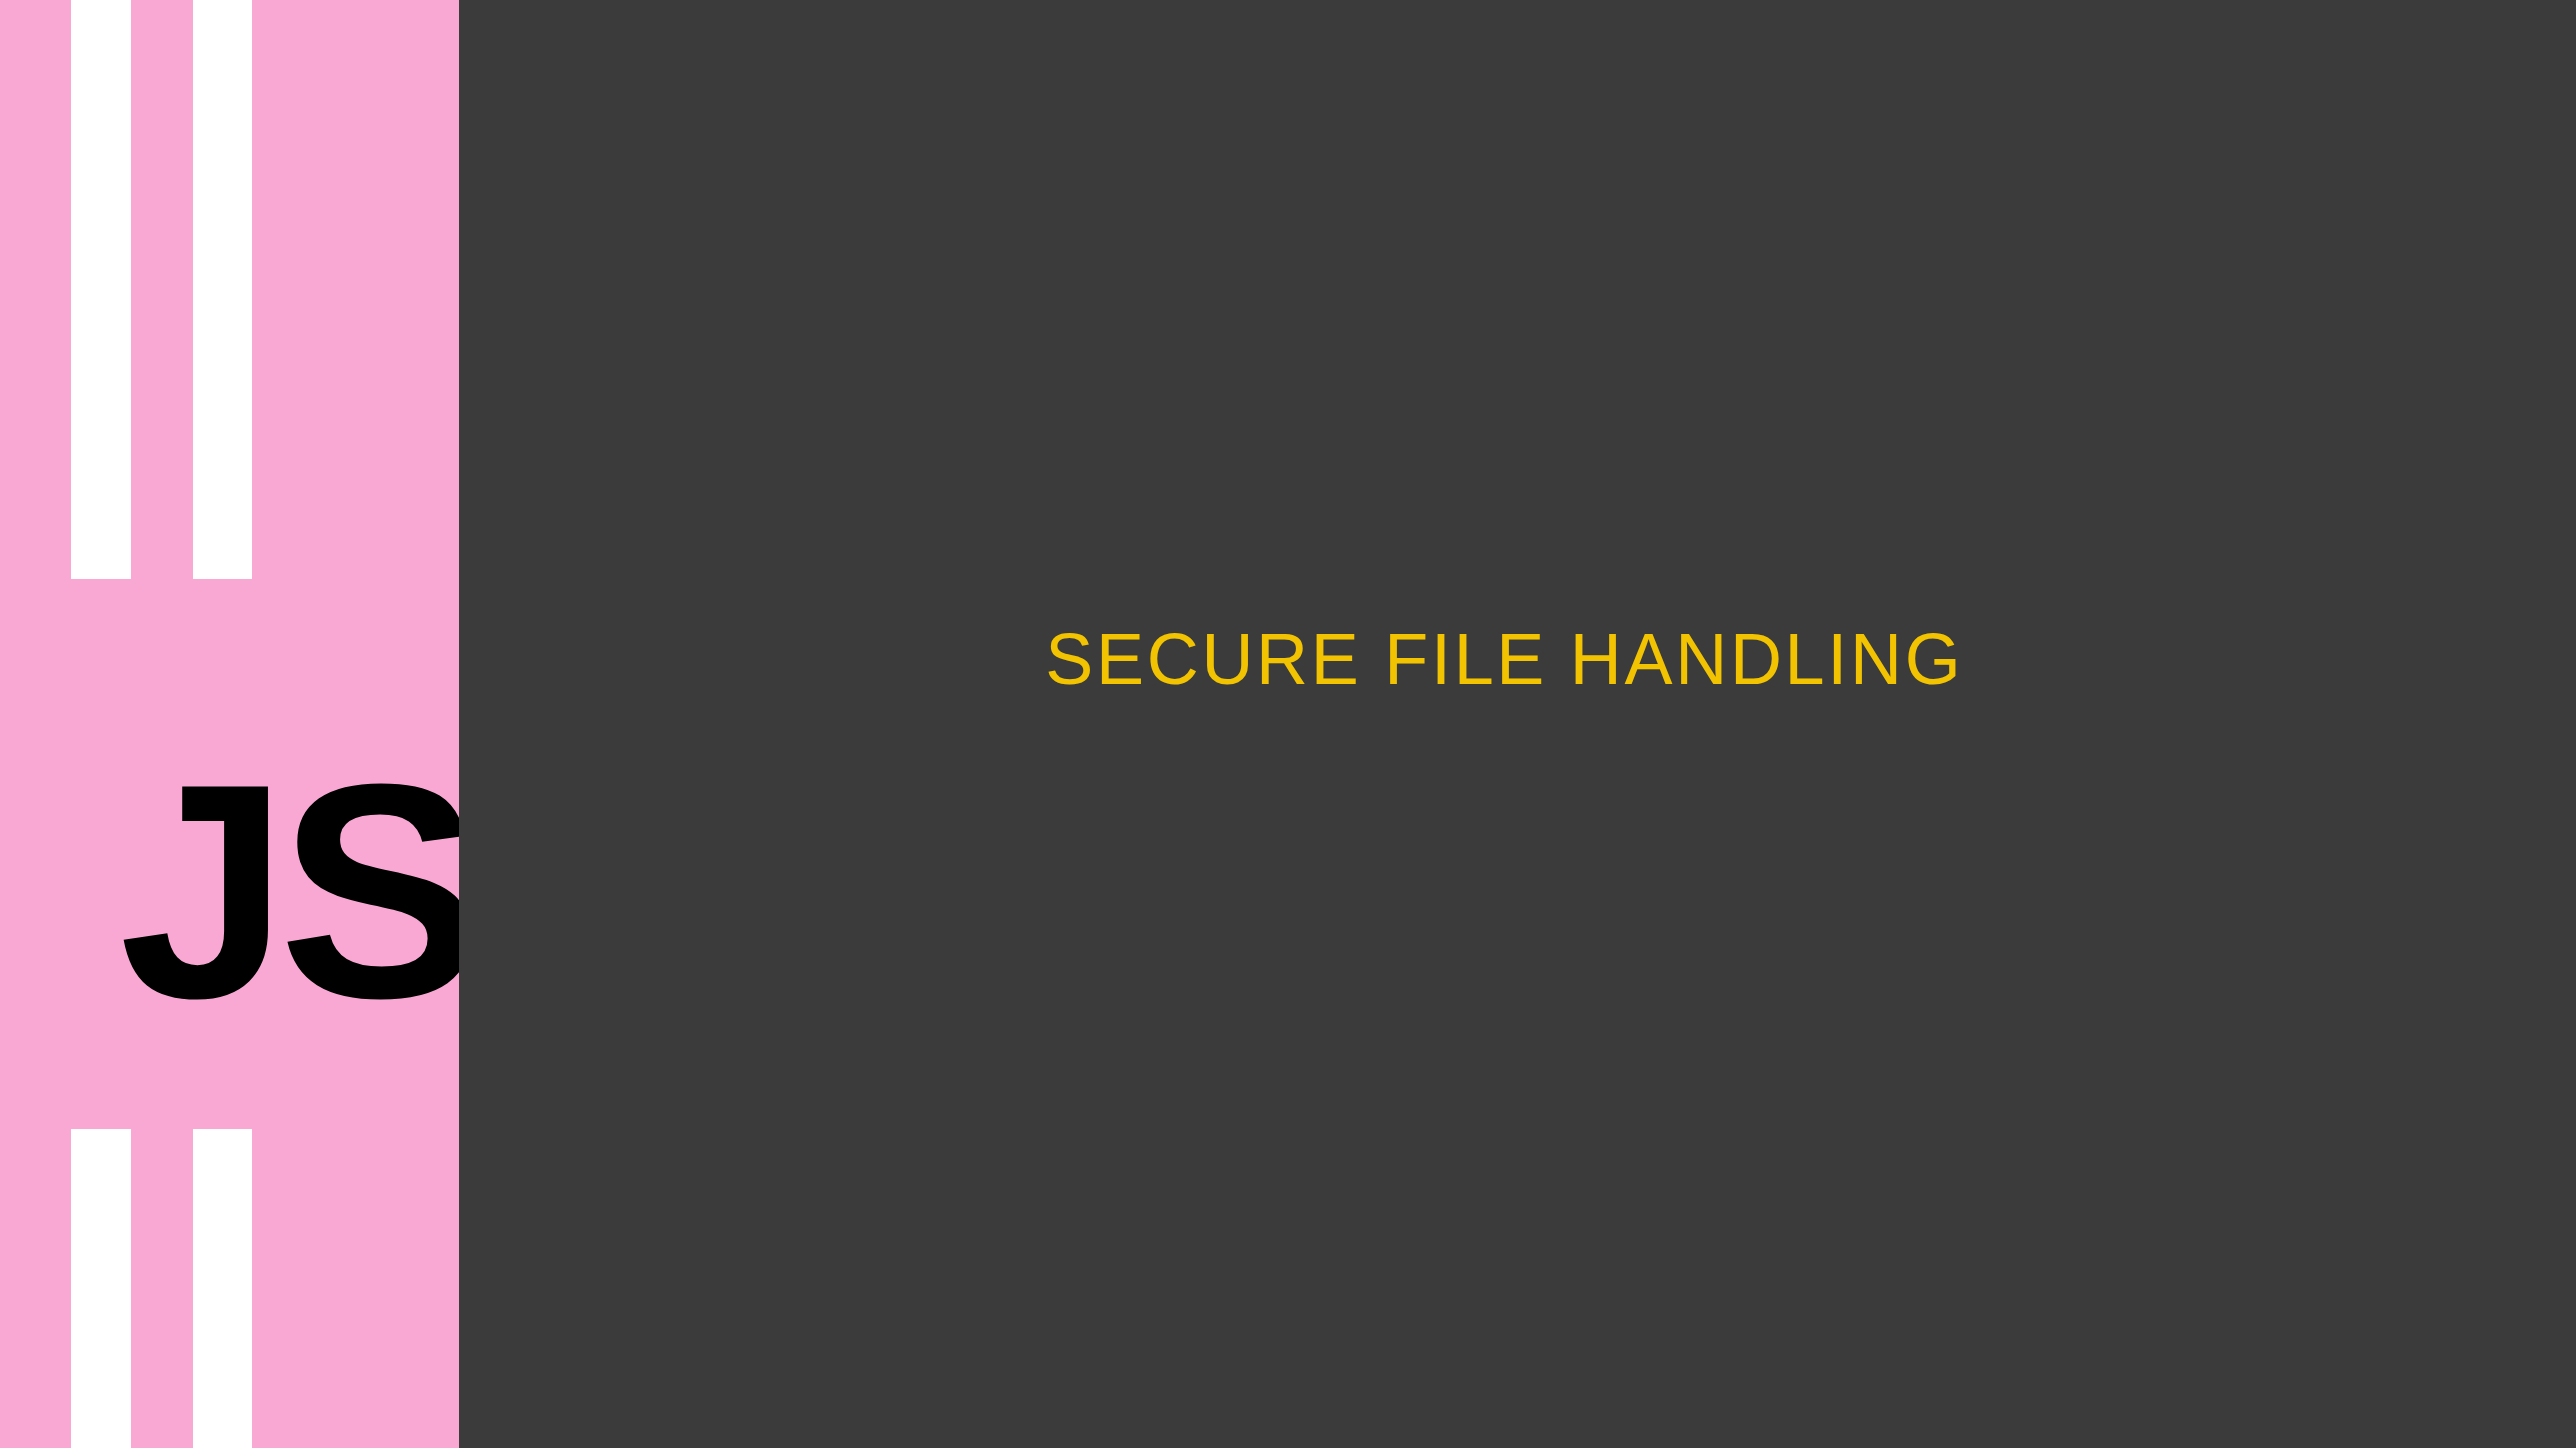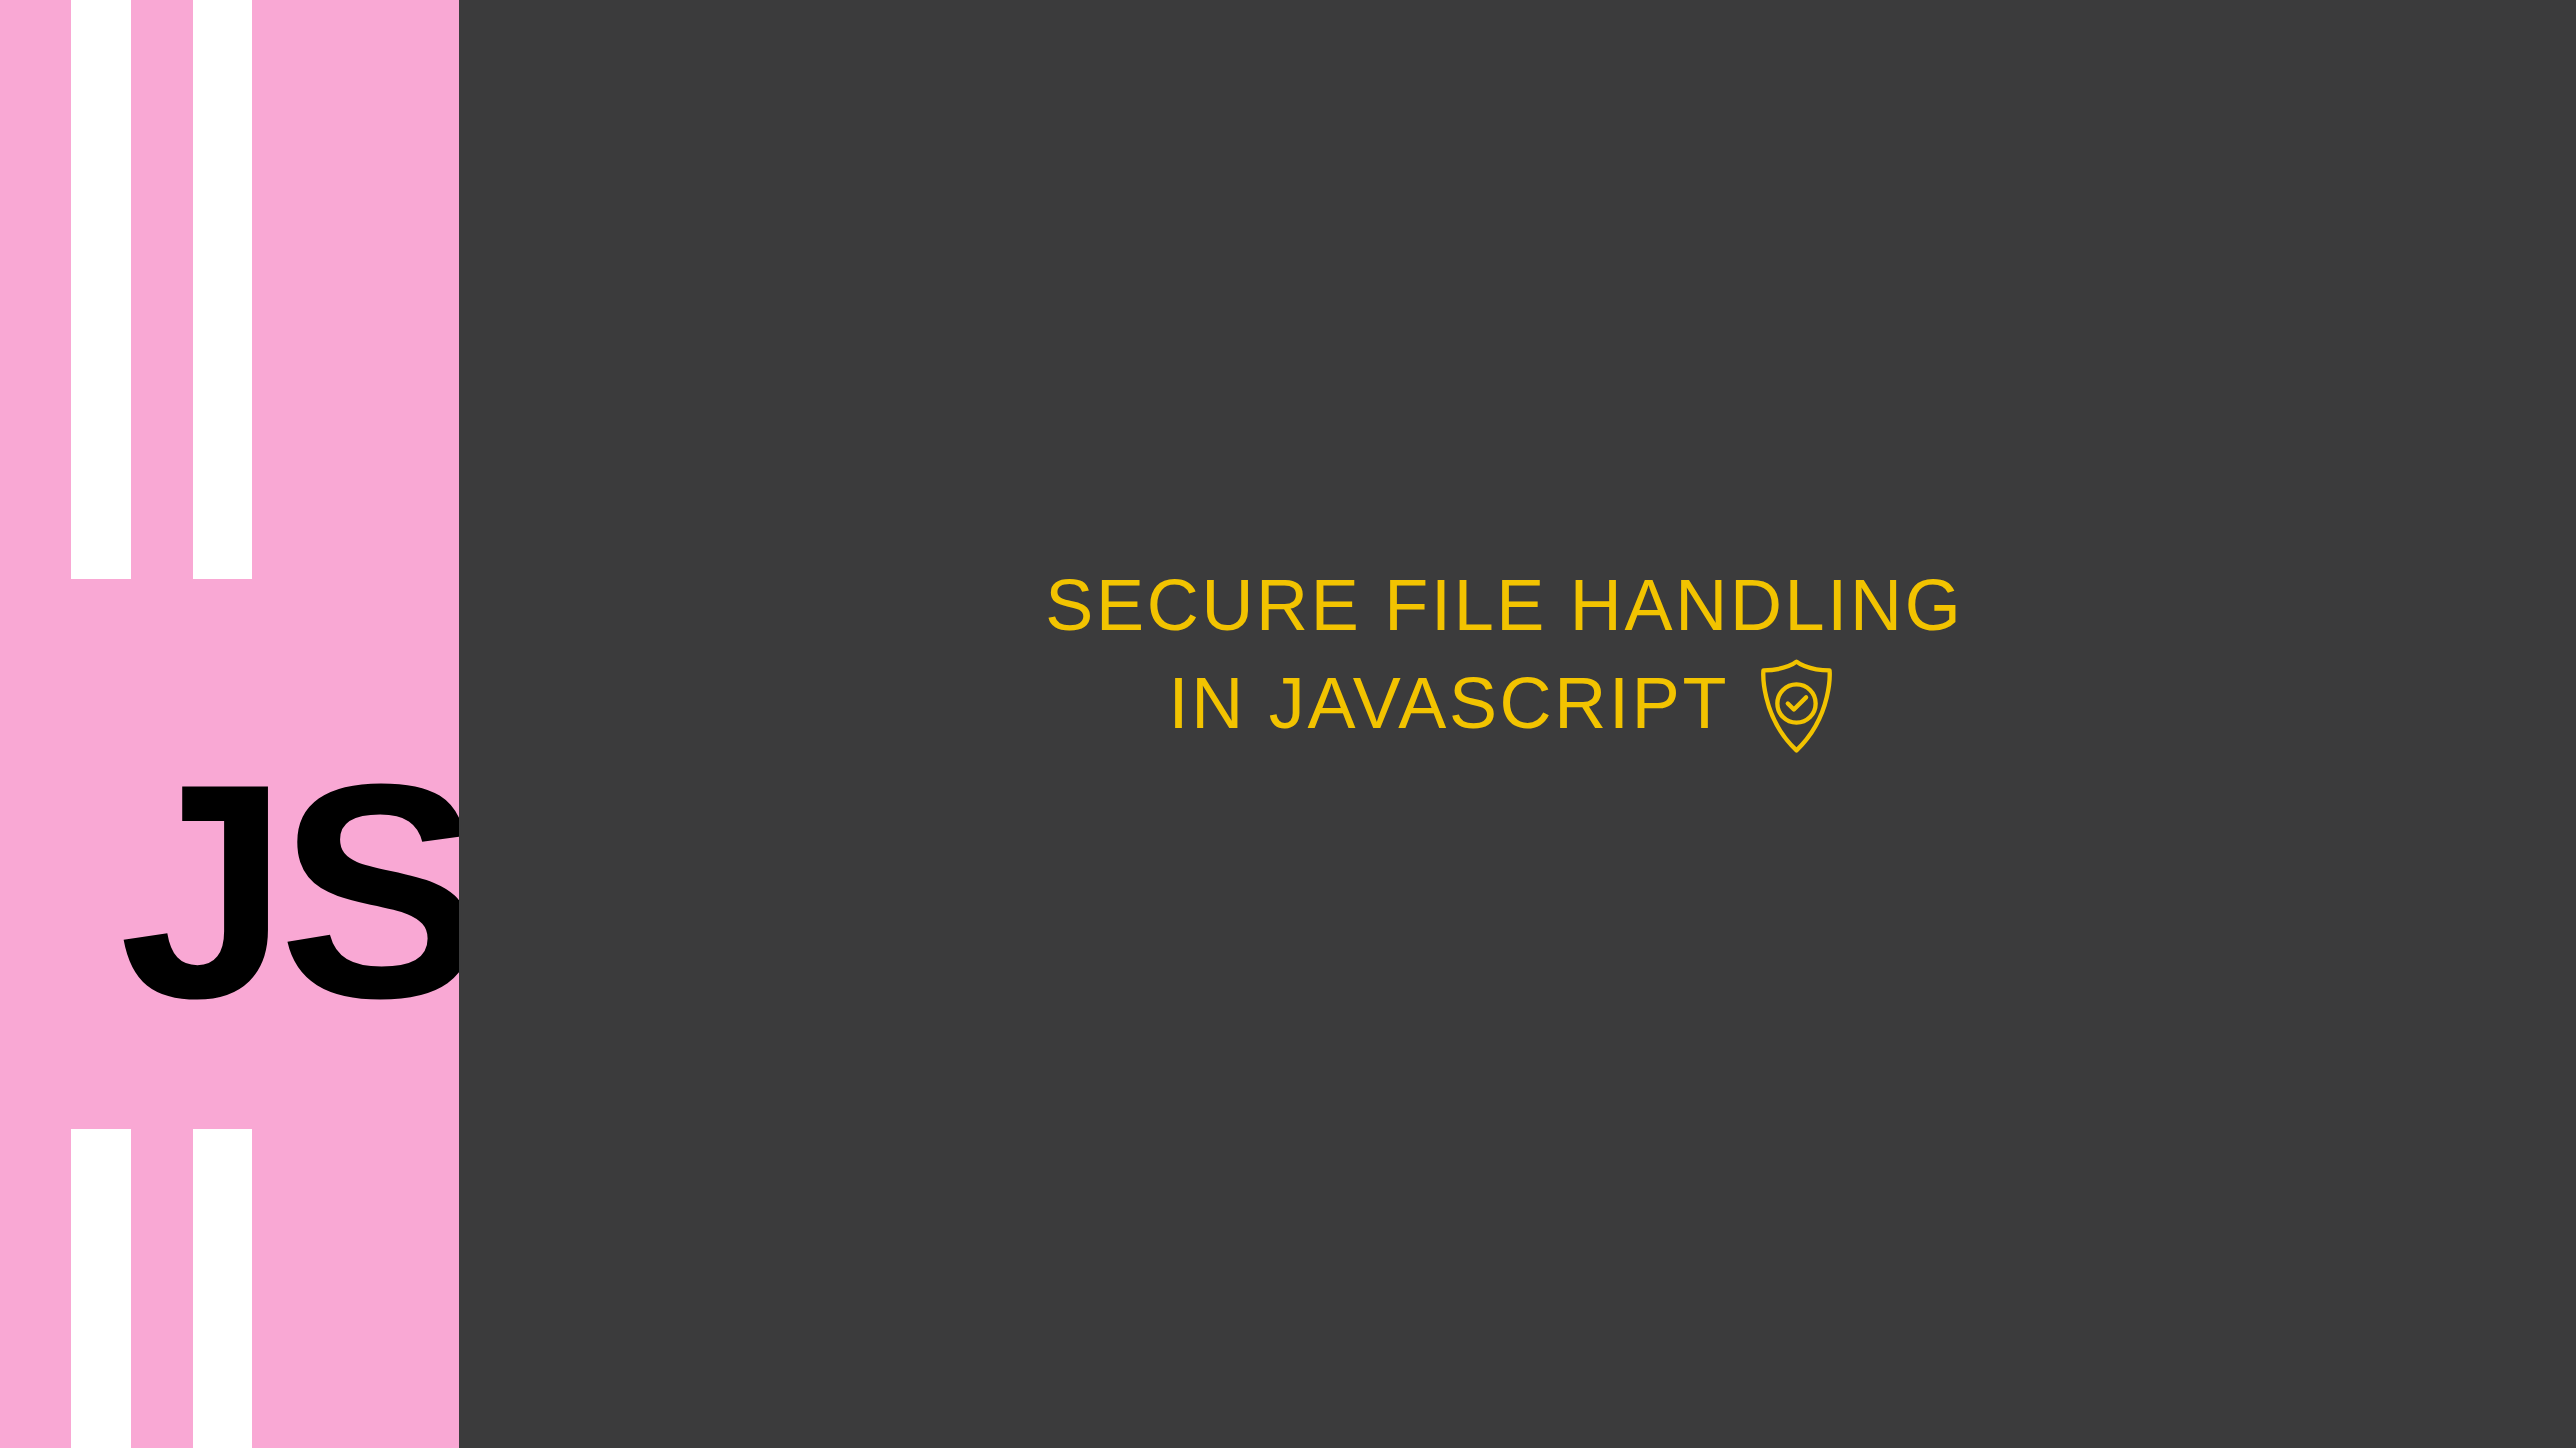--- a/index.html
+++ b/index.html
@@ -118,25 +118,15 @@
       <text x="0" y="150" font-family="Arial, Helvetica, sans-serif" font-weight="800" font-size="180" fill="#000000" letter-spacing="-6">JS</text>
     </svg>
   </div>
 </div>
 
 <div class="main">
   <div class="title-block">
     <div class="title-line">
       <span>SECURE FILE HANDLING</span>
     </div>
-    <div class="title-line">
-      <span>IN JAVASCRIPT</span>
-      <span class="shield-icon">
-        <svg viewBox="0 0 100 115" fill="none" stroke="#f2c300" stroke-width="5" stroke-linecap="round" stroke-linejoin="round">
-          <path d="M50 6 C50 6 62 16 88 16 C88 16 92 68 50 108 C8 68 12 16 12 16 C38 16 50 6 50 6 Z"></path>
-          <circle cx="50" cy="54" r="22"></circle>
-          <path d="M40 54 L47 61 L61 47"></path>
-        </svg>
-      </span>
-    </div>
   </div>
 </div>
 
 
 </body></html>

